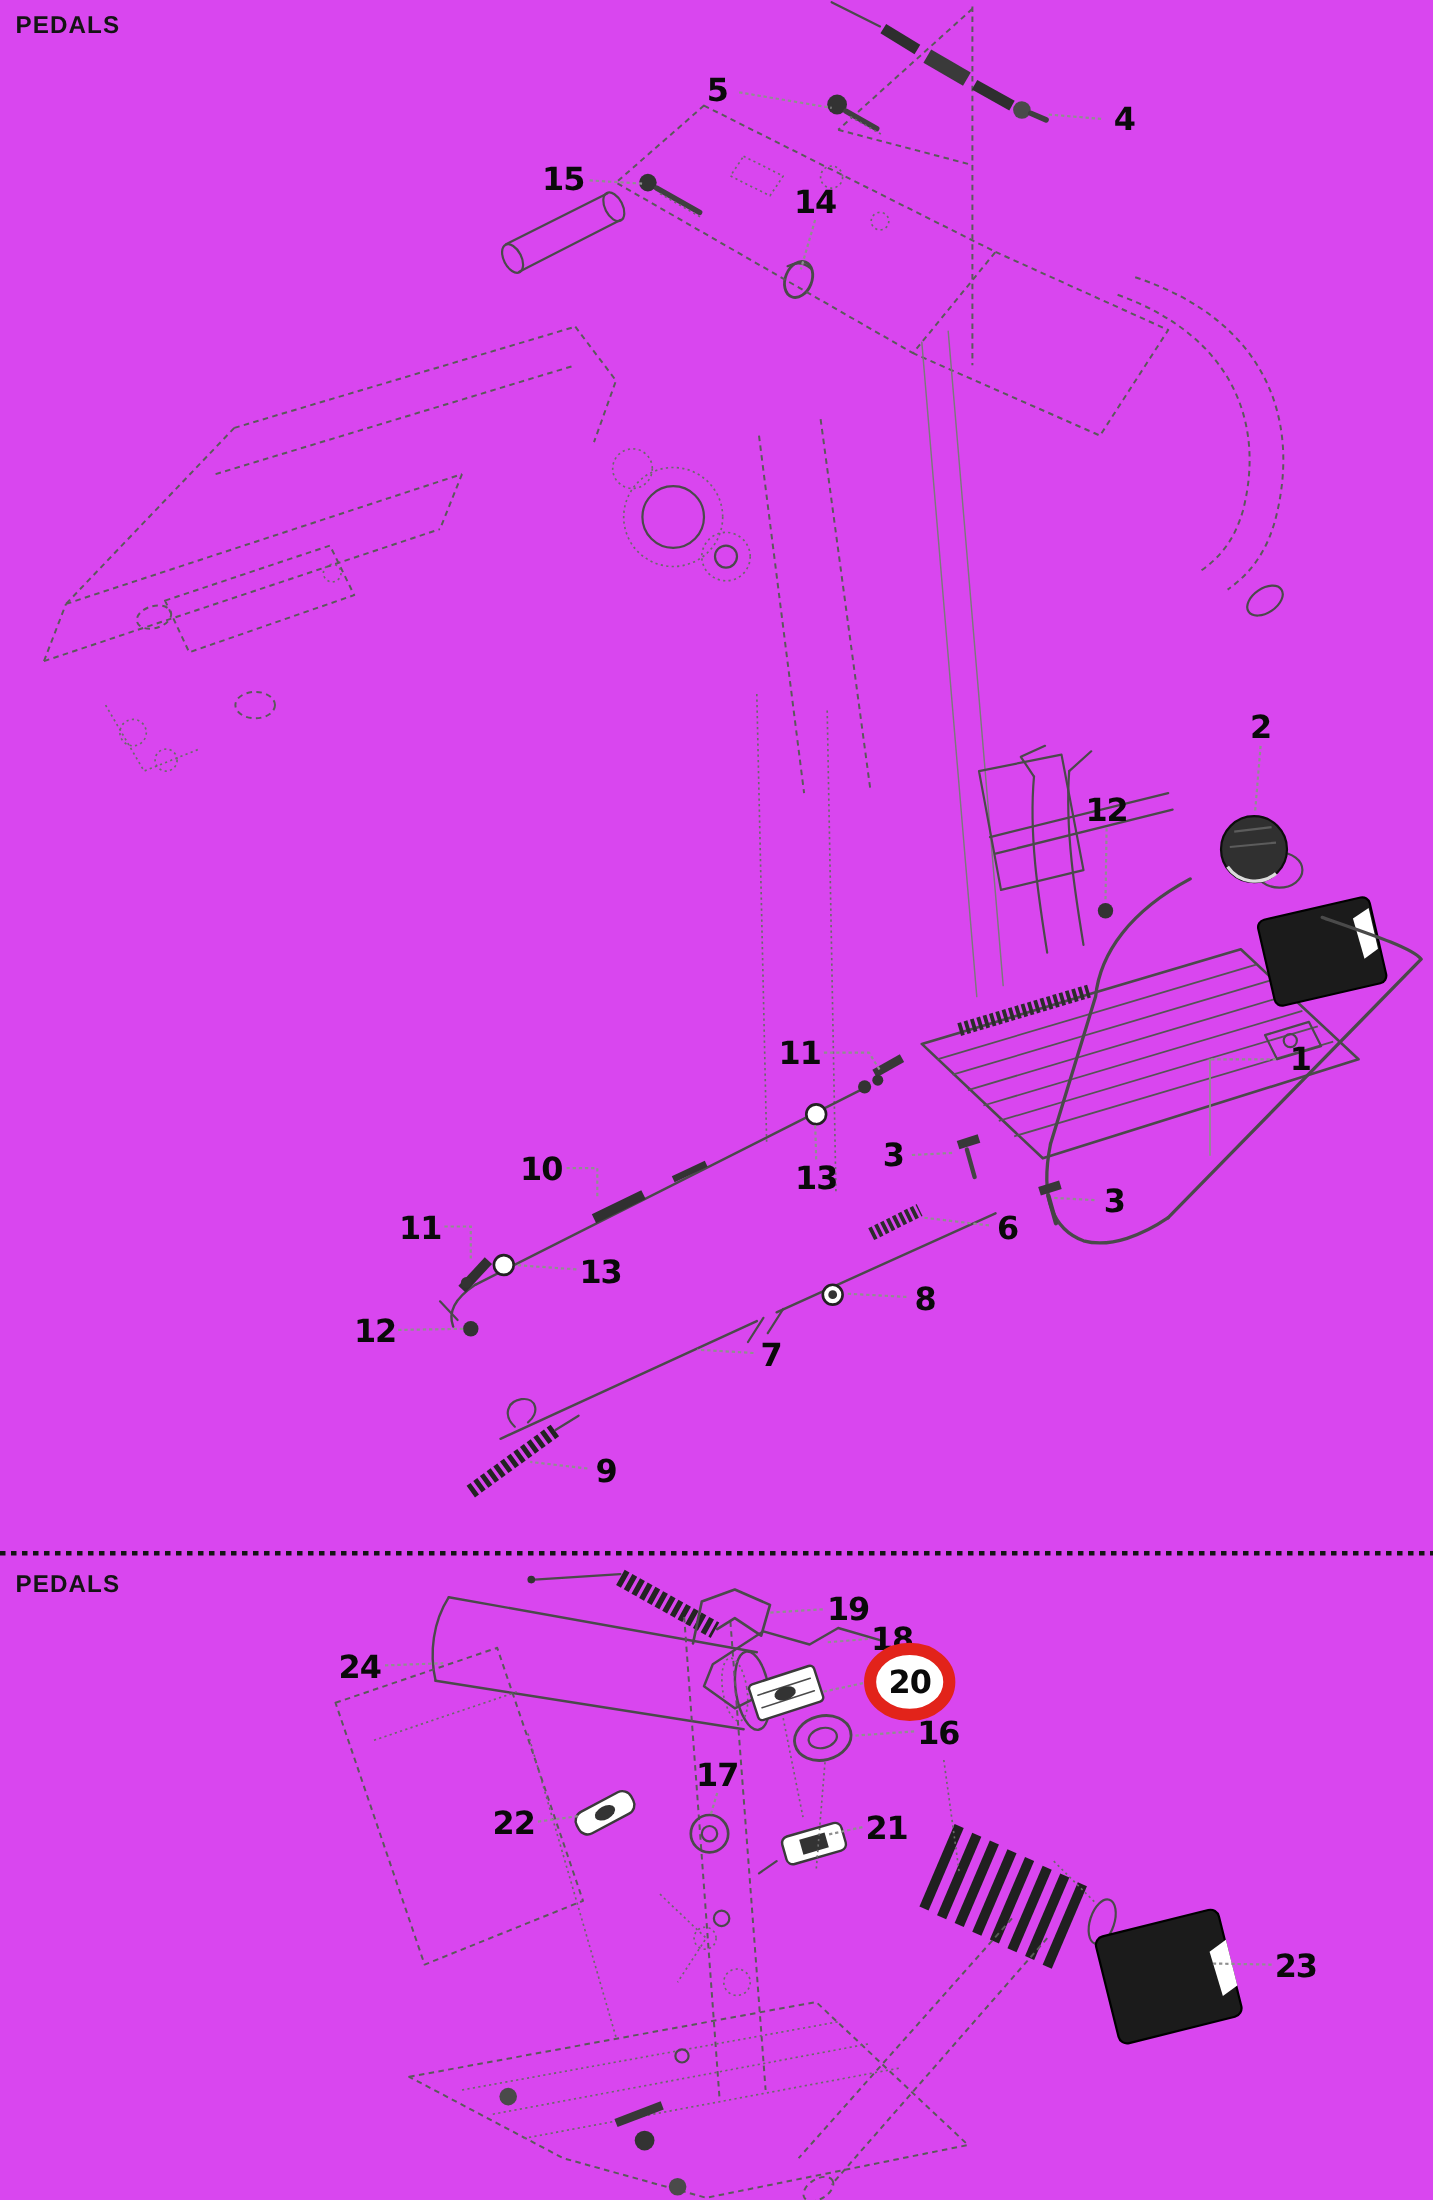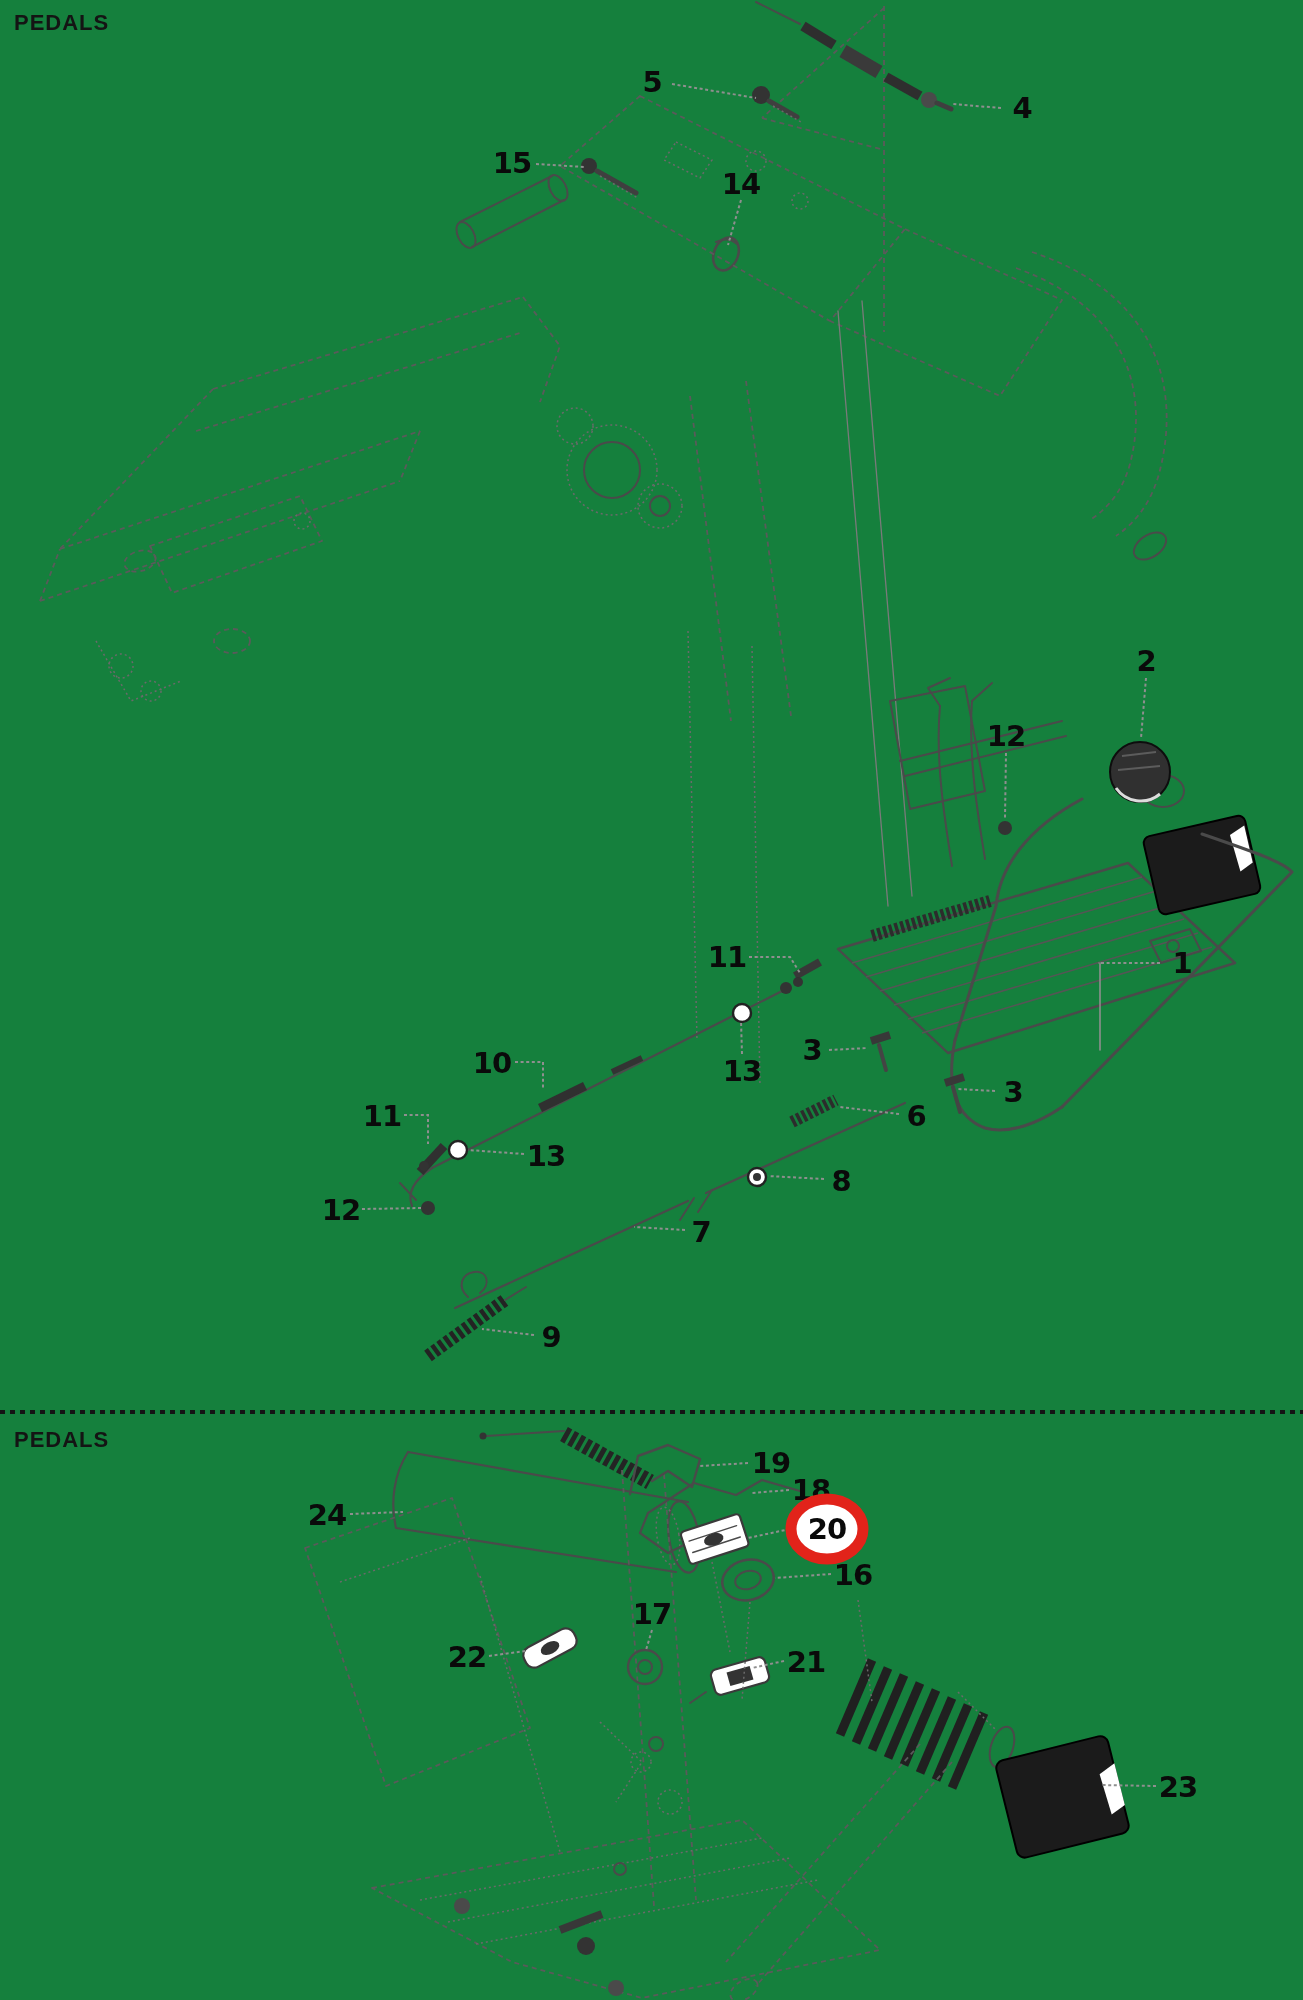--- a/index.html
+++ b/index.html
@@ -1,16 +1,16 @@
 <!DOCTYPE html>
 <html><head>
 <meta charset="utf-8">
 <style>
   html,body{margin:0;padding:0;background:#fff;}
-  .page{position:relative;width:1303px;height:2000px;background:#15803d;overflow:hidden;}
+  .page{position:relative;width:1303px;height:2000px;background:#d946ef;overflow:hidden;}
   svg{display:block;}
   .ttl{font:bold 22px "Liberation Sans",sans-serif;fill:#141414;letter-spacing:1px;}
   .co{font:bold 29px "DejaVu Sans",sans-serif;fill:#0a0a0a;letter-spacing:-1px;}
   .leader{fill:none;stroke:#8f8f8f;stroke-width:2;stroke-dasharray:3 2.6;}
   .divider{stroke:#141414;stroke-width:4;stroke-dasharray:5 5;}
   .s{fill:none;stroke:#4a4a4a;stroke-width:2;stroke-linejoin:round;stroke-linecap:round;}
   .d{fill:none;stroke:#5a5a5a;stroke-width:1.8;stroke-dasharray:5 4;stroke-linejoin:round;}
   .dd{fill:none;stroke:#6a6a6a;stroke-width:1.5;stroke-dasharray:2 3;stroke-linejoin:round;}
   .st{fill:none;stroke:#555;stroke-width:1.6;}
   .bar4{stroke:#444;stroke-width:4;stroke-linecap:round;}

